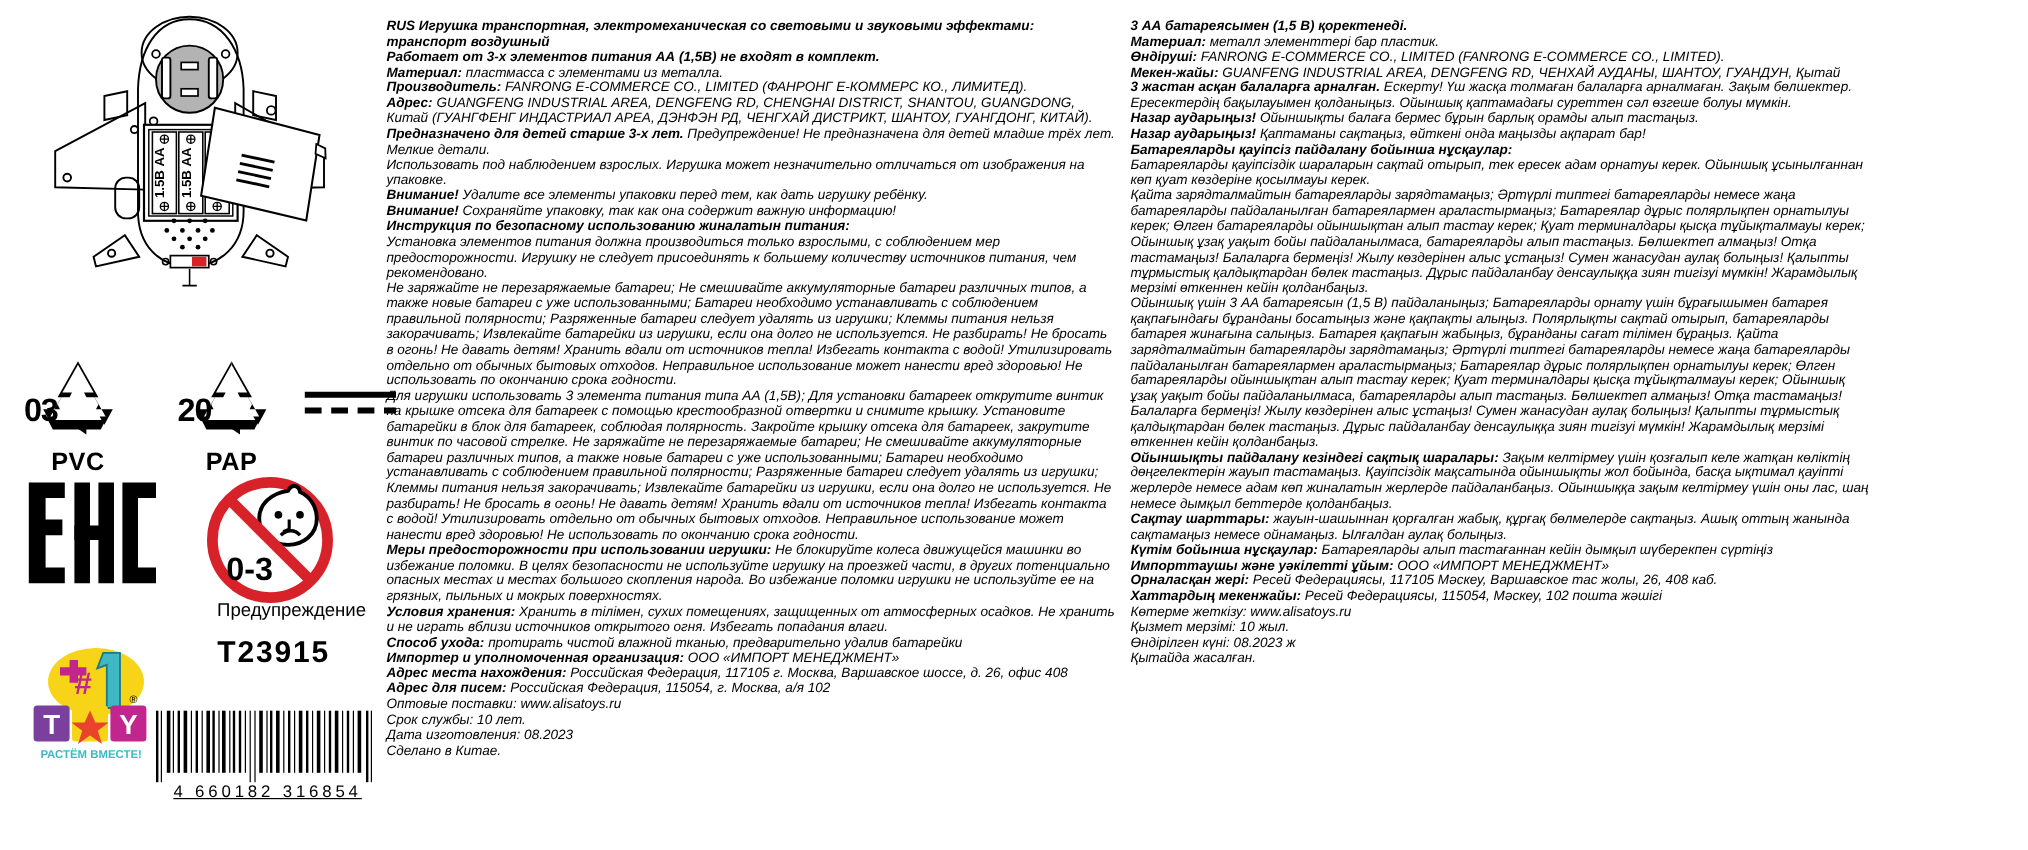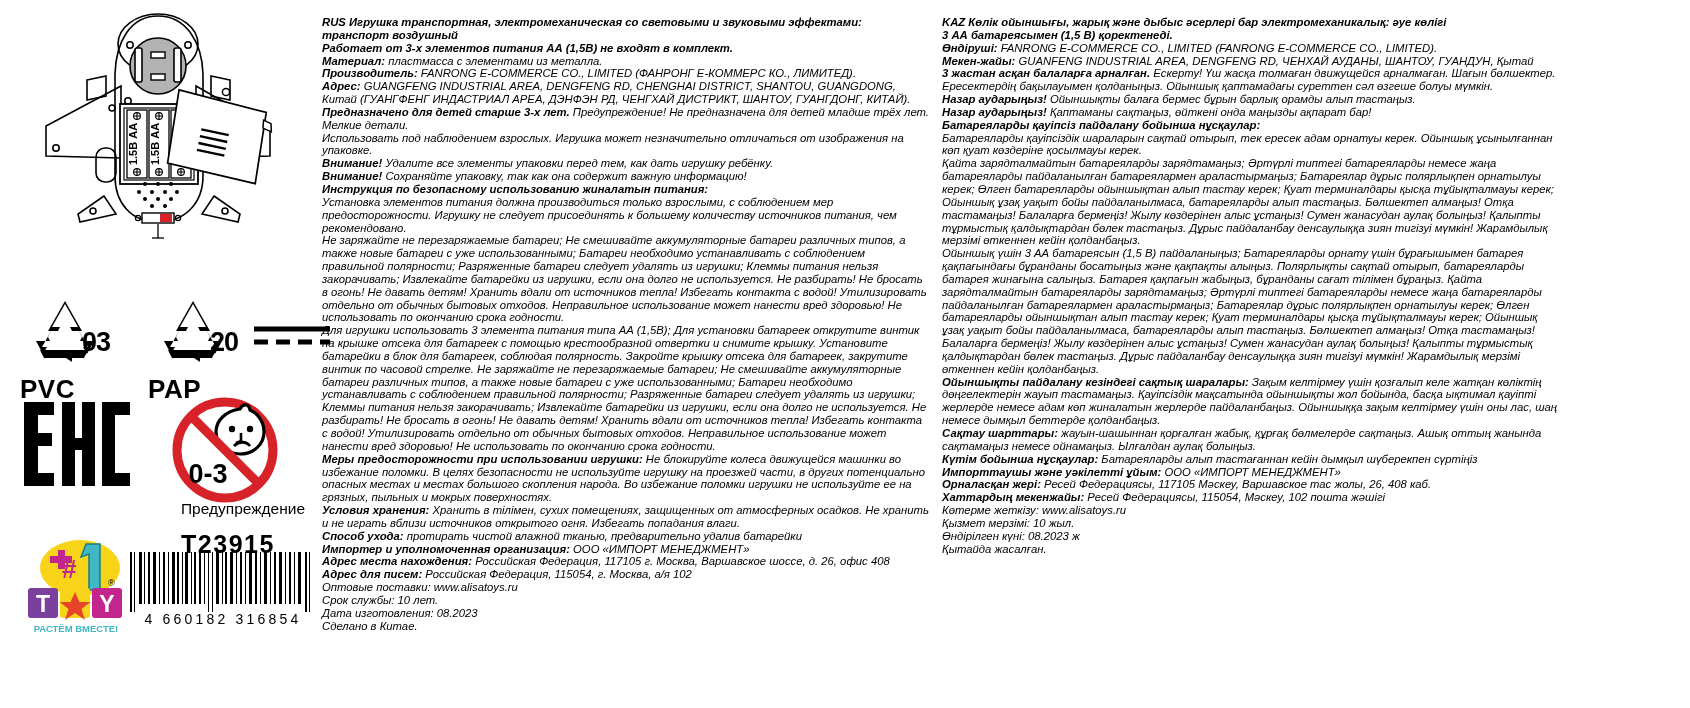--- a/index.html
+++ b/index.html
@@ -19,40 +19,40 @@
   .toy-diagram { position:absolute; left:18px; top:8px; width:280px; height:240px; }
   .battery-note {
     position:absolute; left:8px; top:248px; width:300px;
     text-align:center; font-size:13.5px; line-height:15.5px;
   }
   .battery-note .sw { font-size:13px; }
 
   .recycle-row { position:absolute; left:20px; top:300px; width:290px; height:96px; }
   .rec-sym { position:absolute; width:90px; height:92px; }
   .rec-sym .num {
-    position:absolute; left:0; top:27px; width:90px; text-align:right;
+    position:absolute; left:0; top:27px; width:90px; text-align:left;
     font-size:27px; font-weight:bold; letter-spacing:-1px;
   }
   .rec-sym .lbl {
-    position:absolute; left:0; top:74px; width:90px; text-align:left;
-    font-size:26px; font-weight:bold; letter-spacing:0.5px;
+    position:absolute; left:0; top:74px; width:90px; text-align:center;
+    font-size:21px; font-weight:bold; letter-spacing:0.5px;
   }
   .dashline { position:absolute; left:232px; top:22px; width:80px; height:30px; }
 
   .eac { position:absolute; left:22px; top:398px; width:112px; height:92px; }
   .age-sign { position:absolute; left:170px; top:395px; width:110px; height:110px; }
   .age-caption {
     position:absolute; left:154px; top:500px; width:178px;
     text-align:center; font-size:15.5px;
   }
   .artnum {
     position:absolute; left:138px; top:530px; width:180px;
     text-align:center; font-size:25px; font-weight:bold; letter-spacing:1.5px;
   }
-  .barcode-wrap { position:absolute; left:128px; top:552px; width:190px; height:80px; }
+  .barcode-wrap { position:absolute; left:128px; top:592px; width:190px; height:80px;text-decoration:underline; }
   .barcode-bars { width:186px; height:60px; display:block; }
   .barcode-digits {
     font-family:"Liberation Sans", sans-serif;
     font-size:14px; letter-spacing:3.2px; text-align:center; width:190px;
     margin-top:-1px;
   }
   .brand-logo { position:absolute; left:22px; top:534px; width:108px; height:104px; }
 
   
   .col {
@@ -338,25 +338,25 @@
       <p><b>Импортер и уполномоченная организация:</b><span> ООО «ИМПОРТ МЕНЕДЖМЕНТ»</span></p>
       <p><b>Адрес места нахождения:</b><span> Российская Федерация, 117105 г. Москва, Варшавское шоссе, д. 26, офис 408</span></p>
       <p><b>Адрес для писем:</b><span> Российская Федерация, 115054, г. Москва, а/я 102</span></p>
       <p><span>Оптовые поставки: www.alisatoys.ru</span></p>
       <p><span>Срок службы: 10 лет.</span></p>
       <p><span>Дата изготовления: 08.2023</span></p>
       <p><span>Сделано в Китае.</span></p>
     </div>
 
   <div class="col col-kaz" id="col-kaz">
-      <p><b>KAZ Көлік ойыншығы, жарық және дыбыс әсерлері бар электромеханикалық: әуе көлігі</b></p>
       <p><b>3 АА батареясымен (1,5 В) қоректенеді.</b></p>
+      <p><b>Материал:</b><span> металл элементтері бар пластик.</span></p>
       <p><b>Өндіруші:</b><span> FANRONG E-COMMERCE CO., LIMITED (FANRONG E-COMMERCE CO., LIMITED).</span></p>
       <p><b>Мекен-жайы:</b><span> GUANFENG INDUSTRIAL AREA, DENGFENG RD, ЧЕНХАЙ АУДАНЫ, ШАНТОУ, ГУАНДУН, Қытай</span></p>
-      <p><b>3 жастан асқан балаларға арналған.</b><span> Ескерту! Үш жасқа толмаған движущейся арналмаған. Шағын бөлшектер.</span></p>
+      <p><b>3 жастан асқан балаларға арналған.</b><span> Ескерту! Үш жасқа толмаған балаларға арналмаған. Зақым бөлшектер.</span></p>
       <p><span>Ересектердің бақылауымен қолданыңыз. Ойыншық қаптамадағы суреттен сәл өзгеше болуы мүмкін.</span></p>
       <p><b>Назар аударыңыз!</b><span> Ойыншықты балаға бермес бұрын барлық орамды алып тастаңыз.</span></p>
       <p><b>Назар аударыңыз!</b><span> Қаптаманы сақтаңыз, өйткені онда маңызды ақпарат бар!</span></p>
       <p><b>Батареяларды қауіпсіз пайдалану бойынша нұсқаулар:</b></p>
       <p><span>Батареяларды қауіпсіздік шараларын сақтай отырып, тек ересек адам орнатуы керек. Ойыншық ұсынылғаннан көп қуат көздеріне қосылмауы керек.</span></p>
       <p><span>Қайта зарядталмайтын батареяларды зарядтамаңыз; Әртүрлі типтегі батареяларды немесе жаңа батареяларды пайдаланылған батареялармен араластырмаңыз; Батареялар дұрыс полярлықпен орнатылуы керек; Өлген батареяларды ойыншықтан алып тастау керек; Қуат терминалдары қысқа тұйықталмауы керек; Ойыншық ұзақ уақыт бойы пайдаланылмаса, батареяларды алып тастаңыз. Бөлшектеп алмаңыз! Отқа тастамаңыз! Балаларға бермеңіз! Жылу көздерінен алыс ұстаңыз! Сумен жанасудан аулақ болыңыз! Қалыпты тұрмыстық қалдықтардан бөлек тастаңыз. Дұрыс пайдаланбау денсаулыққа зиян тигізуі мүмкін! Жарамдылық мерзімі өткеннен кейін қолданбаңыз.</span></p>
       <p><span>Ойыншық үшін 3 АА батареясын (1,5 В) пайдаланыңыз; Батареяларды орнату үшін бұрағышымен батарея қақпағындағы бұранданы босатыңыз және қақпақты алыңыз. Полярлықты сақтай отырып, батареяларды батарея жинағына салыңыз. Батарея қақпағын жабыңыз, бұранданы сағат тілімен бұраңыз. Қайта зарядталмайтын батареяларды зарядтамаңыз; Әртүрлі типтегі батареяларды немесе жаңа батареяларды пайдаланылған батареялармен араластырмаңыз; Батареялар дұрыс полярлықпен орнатылуы керек; Өлген батареяларды ойыншықтан алып тастау керек; Қуат терминалдары қысқа тұйықталмауы керек; Ойыншық ұзақ уақыт бойы пайдаланылмаса, батареяларды алып тастаңыз. Бөлшектеп алмаңыз! Отқа тастамаңыз! Балаларға бермеңіз! Жылу көздерінен алыс ұстаңыз! Сумен жанасудан аулақ болыңыз! Қалыпты тұрмыстық қалдықтардан бөлек тастаңыз. Дұрыс пайдаланбау денсаулыққа зиян тигізуі мүмкін! Жарамдылық мерзімі өткеннен кейін қолданбаңыз.</span></p>
       <p><b>Ойыншықты пайдалану кезіндегі сақтық шаралары:</b><span> Зақым келтірмеу үшін қозғалып келе жатқан көліктің дөңгелектерін жауып тастамаңыз. Қауіпсіздік мақсатында ойыншықты жол бойында, басқа ықтимал қауіпті жерлерде немесе адам көп жиналатын жерлерде пайдаланбаңыз. Ойыншыққа зақым келтірмеу үшін оны лас, шаң немесе дымқыл беттерде қолданбаңыз.</span></p>
       <p><b>Сақтау шарттары:</b><span> жауын-шашыннан қорғалған жабық, құрғақ бөлмелерде сақтаңыз. Ашық оттың жанында сақтамаңыз немесе ойнамаңыз. Ылғалдан аулақ болыңыз.</span></p>
       <p><b>Күтім бойынша нұсқаулар:</b><span> Батареяларды алып тастағаннан кейін дымқыл шүберекпен сүртіңіз</span></p>

